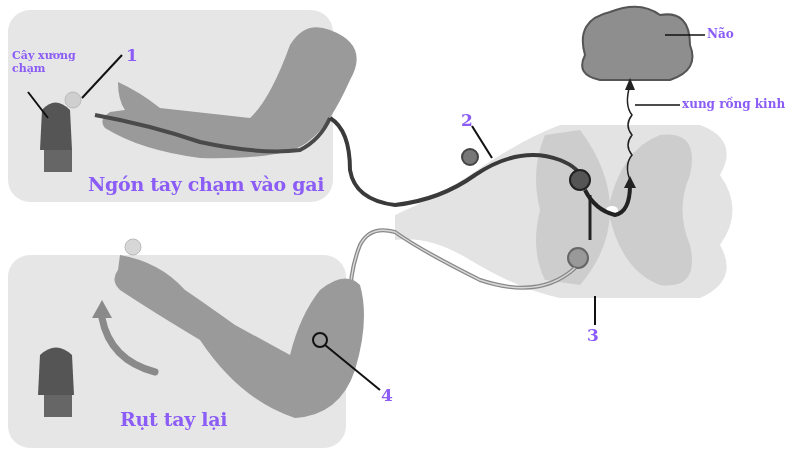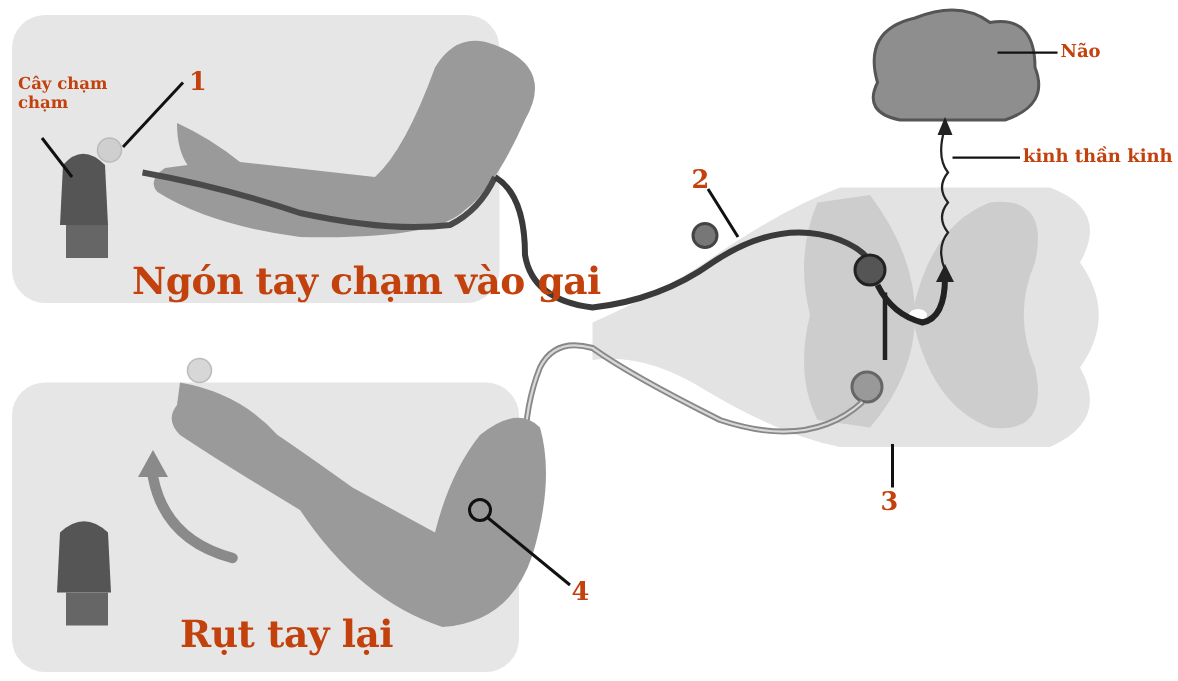--- a/index.html
+++ b/index.html
@@ -1,19 +1,19 @@
 <!DOCTYPE html>
 <html><head>
 <meta charset="utf-8">
 <style>
   html,body{margin:0;padding:0;background:#ffffff;}
   body{width:785px;height:454px;position:relative;overflow:hidden;font-family:"DejaVu Serif",serif;}
   svg{position:absolute;left:0;top:0;}
-  .lbl{position:absolute;color:#c2410c;font-weight:bold;font-family:"DejaVu Serif",serif;white-space:nowrap;}
-  .caption{font-size:25px;letter-spacing:-0.3px;}
+  .lbl{position:absolute;color:#8b5cf6;font-weight:bold;font-family:"DejaVu Serif",serif;white-space:nowrap;}
+  .caption{font-size:19px;letter-spacing:-0.3px;}
   .small{font-size:11px;line-height:13px;}
   .num{font-size:17px;}
 </style>
 </head>
 <body>
 
 <svg width="785" height="454" viewBox="0 0 785 454">
 
   <rect x="8" y="10" width="325" height="192" rx="22" fill="#e6e6e6"></rect>
   <rect x="8" y="255" width="338" height="193" rx="22" fill="#e6e6e6"></rect>
@@ -71,23 +71,23 @@
   <line x1="122" y1="55" x2="82" y2="98" stroke="#111" stroke-width="2"></line>
   <line x1="28" y1="92" x2="48" y2="118" stroke="#111" stroke-width="2"></line>
   <line x1="472" y1="126" x2="492" y2="158" stroke="#111" stroke-width="2"></line>
   <line x1="595" y1="296" x2="595" y2="325" stroke="#111" stroke-width="2"></line>
   <line x1="325" y1="345" x2="380" y2="390" stroke="#111" stroke-width="2"></line>
   <line x1="665" y1="35" x2="705" y2="35" stroke="#111" stroke-width="1.5"></line>
   <line x1="635" y1="105" x2="680" y2="105" stroke="#111" stroke-width="1.5"></line>
 </svg>
 
 <div class="lbl small" style="left:12px;top:49px;">
-  <div>Cây chạm</div>
+  <div>Cây xương</div>
   <div>chạm</div>
 </div>
 <div class="lbl num" style="left:126px;top:45px;">1</div>
 <div class="lbl num" style="left:461px;top:110px;">2</div>
 <div class="lbl num" style="left:587px;top:325px;">3</div>
 <div class="lbl num" style="left:381px;top:385px;">4</div>
 <div class="lbl small" style="left:707px;top:28px;font-size:12px;">Não</div>
-<div class="lbl small" style="left:682px;top:98px;font-size:12px;">kinh thần kinh</div>
+<div class="lbl small" style="left:682px;top:98px;font-size:12px;">xung rồng kinh</div>
 <div class="lbl caption" style="left:88px;top:173px;">Ngón tay chạm vào gai</div>
 <div class="lbl caption" style="left:120px;top:408px;">Rụt tay lại</div>
 
 </body></html>

